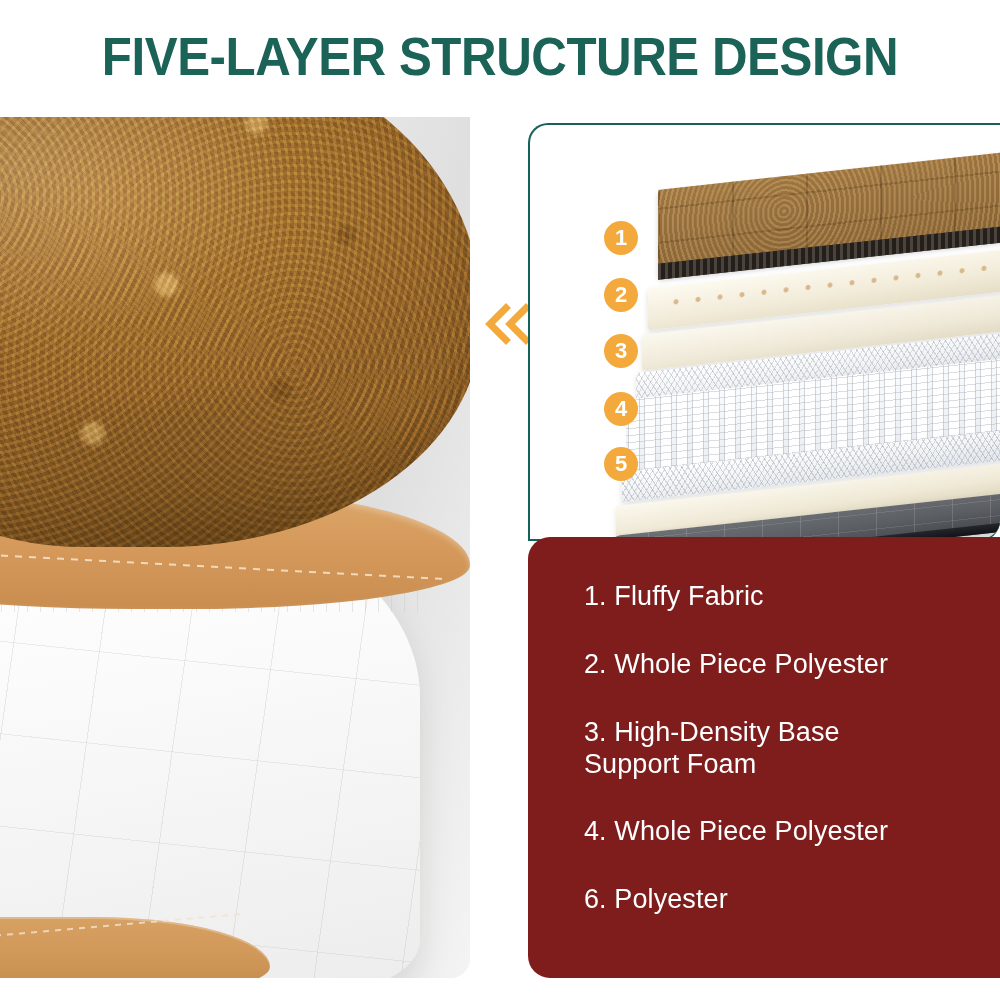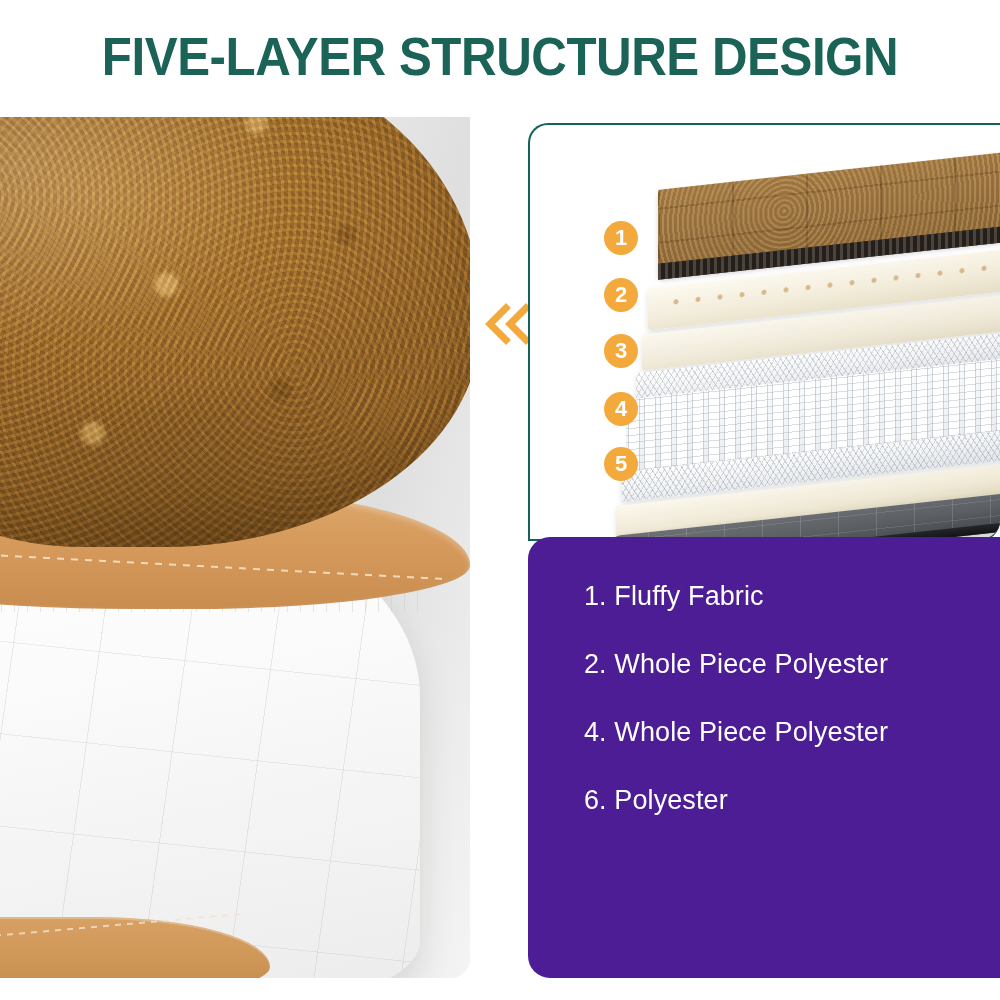--- a/index.html
+++ b/index.html
@@ -193,21 +193,21 @@
     height: 48px;
   }
 
   
   #layer-list-panel {
     position: absolute;
     left: 528px;
     top: 537px;
     width: 472px;
     height: 441px;
-    background: #4c1d95;
+    background: #7f1d1d;
     border-radius: 22px 0 0 22px;
     box-sizing: border-box;
     padding: 44px 0 0 56px;
   }
   .layer-list-item {
     color: #ffffff;
     font-family: "Liberation Sans", sans-serif;
     font-size: 27px;
     font-weight: 400;
     line-height: 1.18;
@@ -426,15 +426,17 @@
   <div class="layer-badge badge-1">1</div>
   <div class="layer-badge badge-2">2</div>
   <div class="layer-badge badge-3">3</div>
   <div class="layer-badge badge-4">4</div>
   <div class="layer-badge badge-5">5</div>
 </div>
 
 <div id="layer-list-panel">
   <div class="layer-list-item">1. Fluffy Fabric</div>
   <div class="layer-list-item">2. Whole Piece Polyester</div>
+  <div class="layer-list-item">3. High-Density Base
+     Support Foam</div>
   <div class="layer-list-item">4. Whole Piece Polyester</div>
   <div class="layer-list-item">6. Polyester</div>
 </div>
 
 </body></html>

